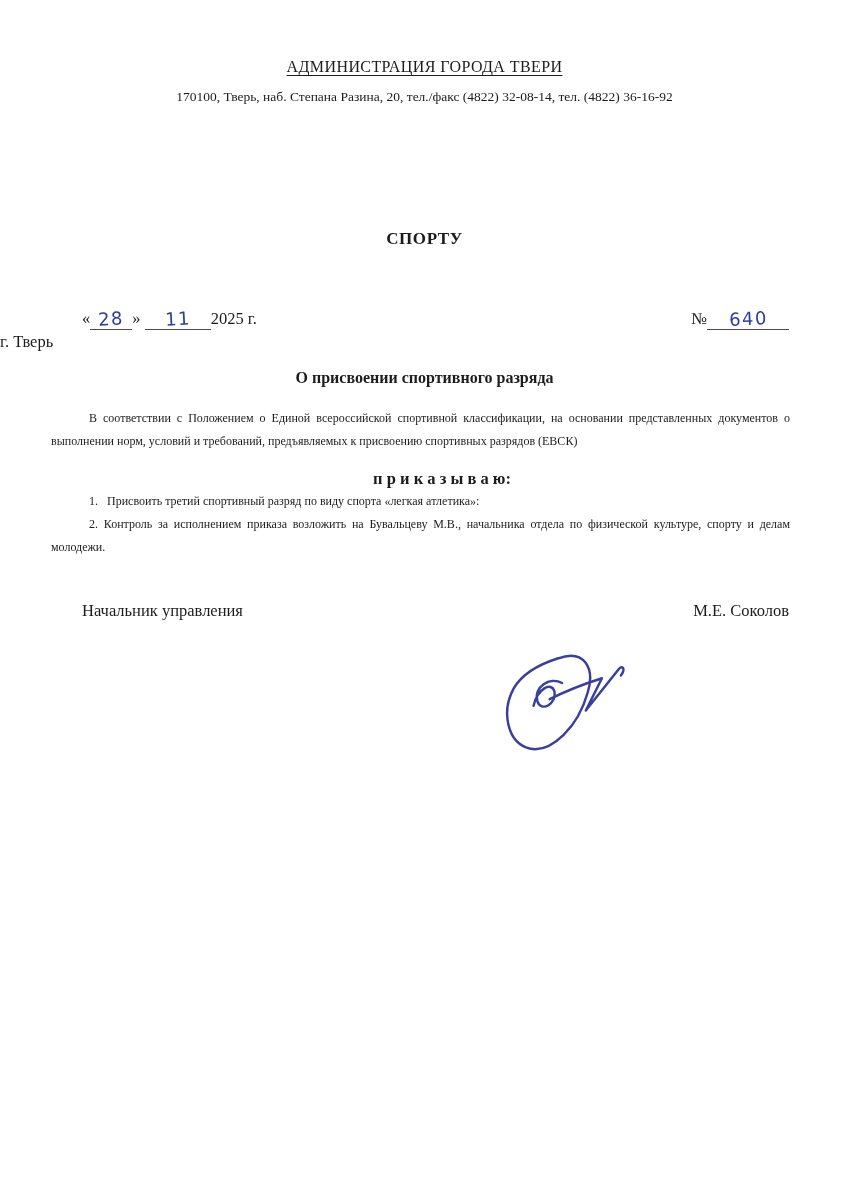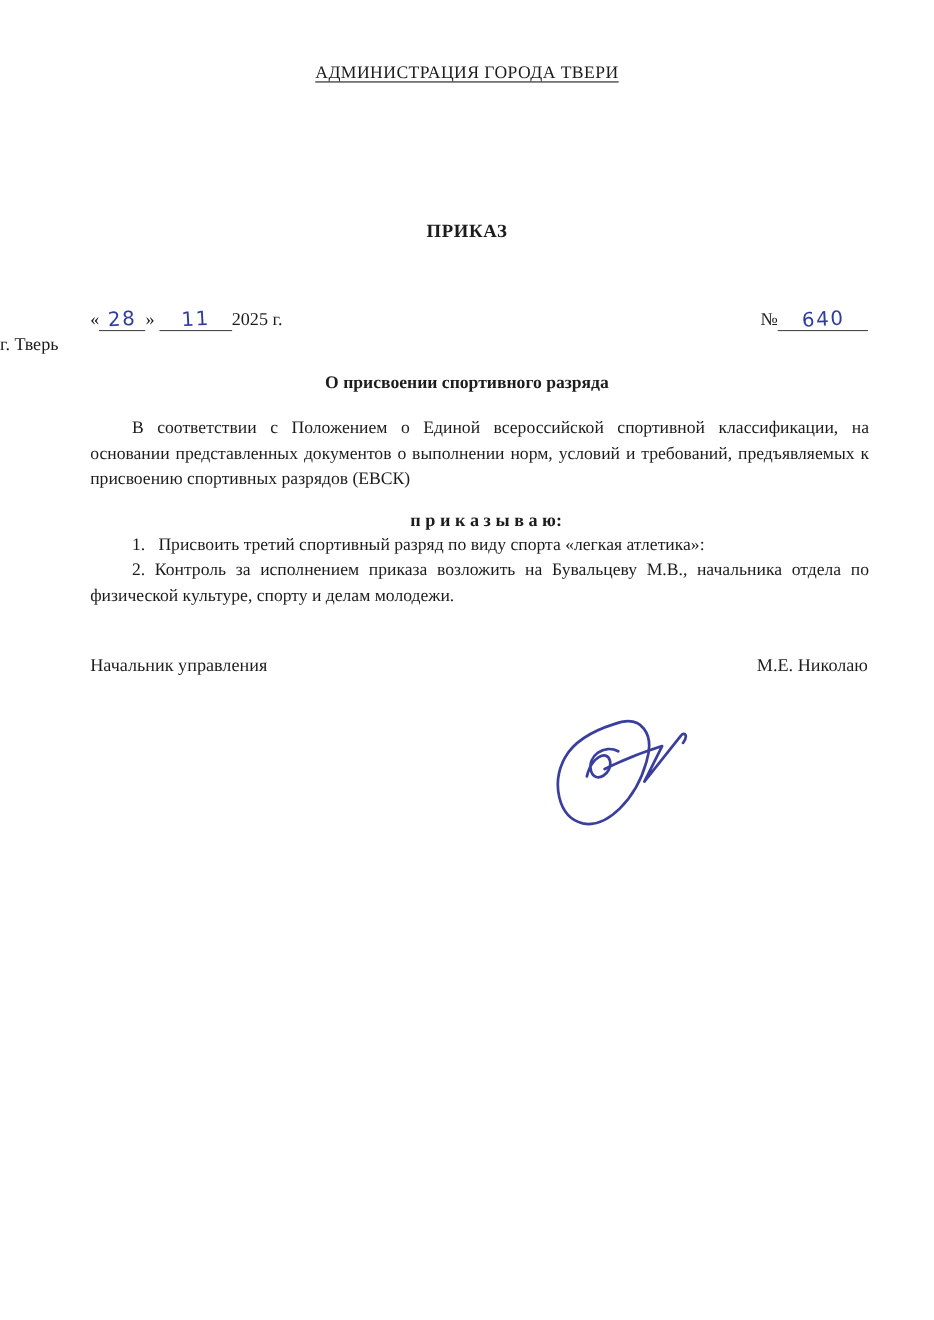--- a/index.html
+++ b/index.html
@@ -79,22 +79,22 @@
     font-size: 16.5px;
   }
   .subject-line {
     margin-top: 17px;
     text-align: center;
     font-size: 16px;
     font-weight: bold;
   }
   .body-text {
     margin: 0;
-    padding: 0 59px 0 82px;
-    font-size: 16px;
+    padding: 0 59px 0 51px;
+    font-size: 12px;
     line-height: 23px;
     text-align: justify;
   }
   .preamble { margin-top: 20px; text-indent: 38px; }
   .order-word {
     margin-top: 16px;
     text-align: center;
     font-size: 16.5px;
     font-weight: bold;
     margin-left: 35px;
@@ -120,23 +120,24 @@
     height: 114px;
   }
 </style>
 </head>
 <body>
 
 <div class="page">
 
   <div class="header">
     <div class="org-line1">АДМИНИСТРАЦИЯ ГОРОДА ТВЕРИ</div>
+    <div class="org-address">170100, Тверь, наб. Степана Разина, 20, тел./факс (4822) 32-08-14, тел. (4822) 36-16-92</div>
   </div>
 
-  <div class="doc-title">ПРИКАЗ</div>
+  <div class="doc-title">СПОРТУ</div>
 
   <div class="date-number-row">
     <div>
       <span>«</span><span class="fill-line day-line"><span class="handwritten">28</span></span><span>»</span>
       <span class="fill-line month-line"><span class="handwritten">11</span></span><span>2025 г.</span>
     </div>
     <div>
       <span>№</span><span class="fill-line num-line"><span class="handwritten">640</span></span>
     </div>
   </div>
@@ -149,21 +150,21 @@
 
   <div class="order-word">п р и к а з ы в а ю:</div>
 
   <div class="items body-text">
     <p>1.&nbsp;&nbsp;&nbsp;Присвоить третий спортивный разряд по виду спорта «легкая атлетика»:</p>
     <p>2. Контроль за исполнением приказа возложить на Бувальцеву М.В., начальника отдела по физической культуре, спорту и делам молодежи.</p>
   </div>
 
   <div class="signature-row">
     <span>Начальник управления</span>
-    <span>М.Е. Николаю</span>
+    <span>М.Е. Соколов</span>
   </div>
 
   <svg class="signature-svg" viewBox="0 0 160 120" aria-hidden="true">
     <g fill="none" stroke="#3a3f9e" stroke-width="2.6" stroke-linecap="round" stroke-linejoin="round">
       <path d="M75 14 C102 4 114 24 106 50 C96 86 68 114 45 109 C21 103 15 70 28 46 C37 30 56 20 75 14"></path>
       <path d="M49 64 C53 46 68 38 71 49 C74 61 57 72 53 59 C49 44 66 33 79 40"></path>
       <path d="M66 57 C86 47 102 41 121 35 L104 69 L139 25 C143 21 146 25 141 32"></path>
     </g>
   </svg>
 

